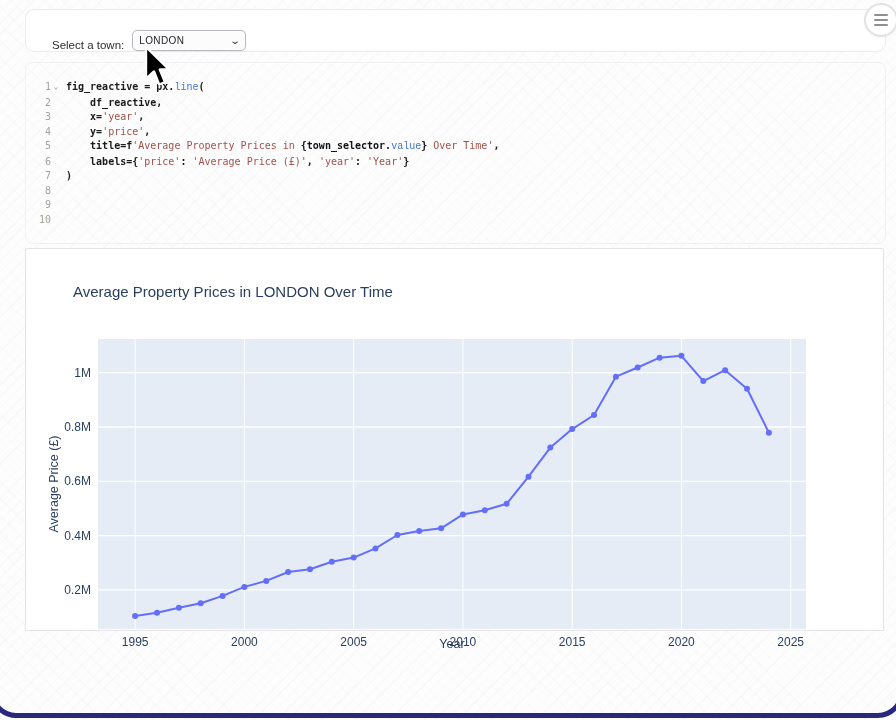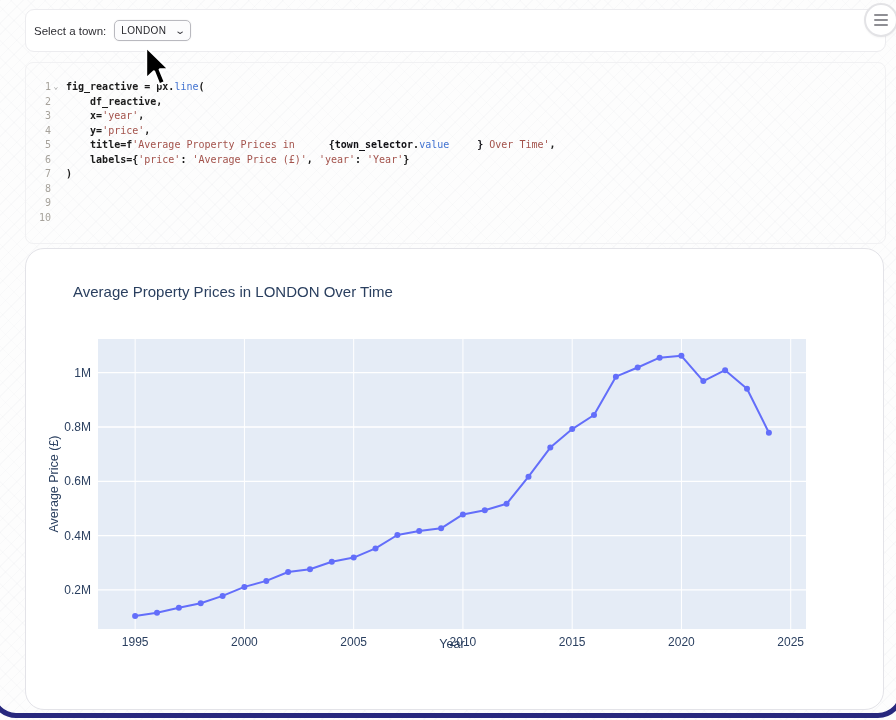--- a/index.html
+++ b/index.html
@@ -23,25 +23,25 @@
     background:#fff;border:2px solid #e3e3e6;box-sizing:border-box;z-index:40;
     display:flex;flex-direction:column;align-items:center;justify-content:center;gap:3px;
     box-shadow:0 1px 2px rgba(0,0,0,0.04);cursor:pointer;
   }
   .menu-btn .bar{width:14px;height:2px;background:#8f8f94;border-radius:1px;}
 
   
   .top-panel{
     position:absolute;left:25px;top:9px;width:861px;height:43px;background:#fff;
     border:1px solid #ececef;border-radius:9px;box-sizing:border-box;
-    display:flex;align-items:center;padding:0 8px;z-index:5;
+    display:flex;align-items:flex-end;padding:0 26px;z-index:5;
   }
   .select-label{font-size:11.5px;color:#2e2e33;margin-right:8px;}
   .town-select{
-    width:77px;height:21px;border:1px solid #b9b9bf;border-radius:5px;background:#fcfcfd;
+    width:114px;height:21px;border:1px solid #b9b9bf;border-radius:5px;background:#fcfcfd;
     display:flex;align-items:center;justify-content:space-between;padding:0 6px;
     box-sizing:border-box;cursor:pointer;box-shadow:0 0 0 1px rgba(0,0,0,0.02);
   }
   .town-select .val{font-size:10px;color:#1f1f24;letter-spacing:0.4px;}
   .town-select .chev{font-size:10px;color:#3a3a40;transform:scaleX(1.4);line-height:1;}
 
   
   .code-cell{
     position:absolute;left:25px;top:62px;width:861px;height:182px;
     border:1px solid #f1f1f3;border-radius:8px;box-sizing:border-box;z-index:4;
@@ -49,27 +49,27 @@
   .code-area{
     position:absolute;left:3px;top:17px;right:3px;
     font-family:"DejaVu Sans Mono","Liberation Mono",monospace;font-size:10px;line-height:14.5px;
   }
   .code-line{display:flex;white-space:pre;}
   .gutter{width:22px;text-align:right;color:#a6a29b;flex:none;}
   .fold-col{width:10px;flex:none;color:#9a9a9a;font-size:8px;text-align:center;}
   .code-text{padding-left:5px;color:#1b1b1b;}
   .tok-p{color:#1b1b1b;font-weight:bold;}
   .tok-s{color:#a3524b;}
-  .tok-fn{color:#4273d1;}
-  .tok-b{color:#111116;font-weight:bold;margin-left:28px;}
+  .tok-fn{color:#4273d1;font-family:Liberation Mono, monospace;}
+  .tok-b{color:#111116;font-weight:bold;}
 
   
   .chart-card{
-    position:absolute;left:25px;top:248px;width:859px;height:462px;background:#fff;
-    border:1px solid #e3e3e8;border-radius:19px;box-sizing:border-box;z-index:5;
+    position:absolute;left:25px;top:248px;width:859px;height:383px;background:#fff;
+    border:1px solid #e3e3e8;border-radius:1px;box-sizing:border-box;z-index:5;
   }
   .chart-title{position:absolute;left:47px;top:34px;font-size:15px;color:#2a3f5f;}
   .y-axis-title{
     position:absolute;left:-47px;top:228px;width:150px;text-align:center;
     transform:rotate(-90deg);font-size:12.5px;color:#2a3f5f;
   }
   .x-axis-title{position:absolute;left:72px;top:388px;width:708px;text-align:center;font-size:12.5px;color:#2a3f5f;}
   #chart-svg{position:absolute;left:0;top:0;}
   #chart-svg text{font-family:"Liberation Sans","DejaVu Sans",sans-serif;}
 

